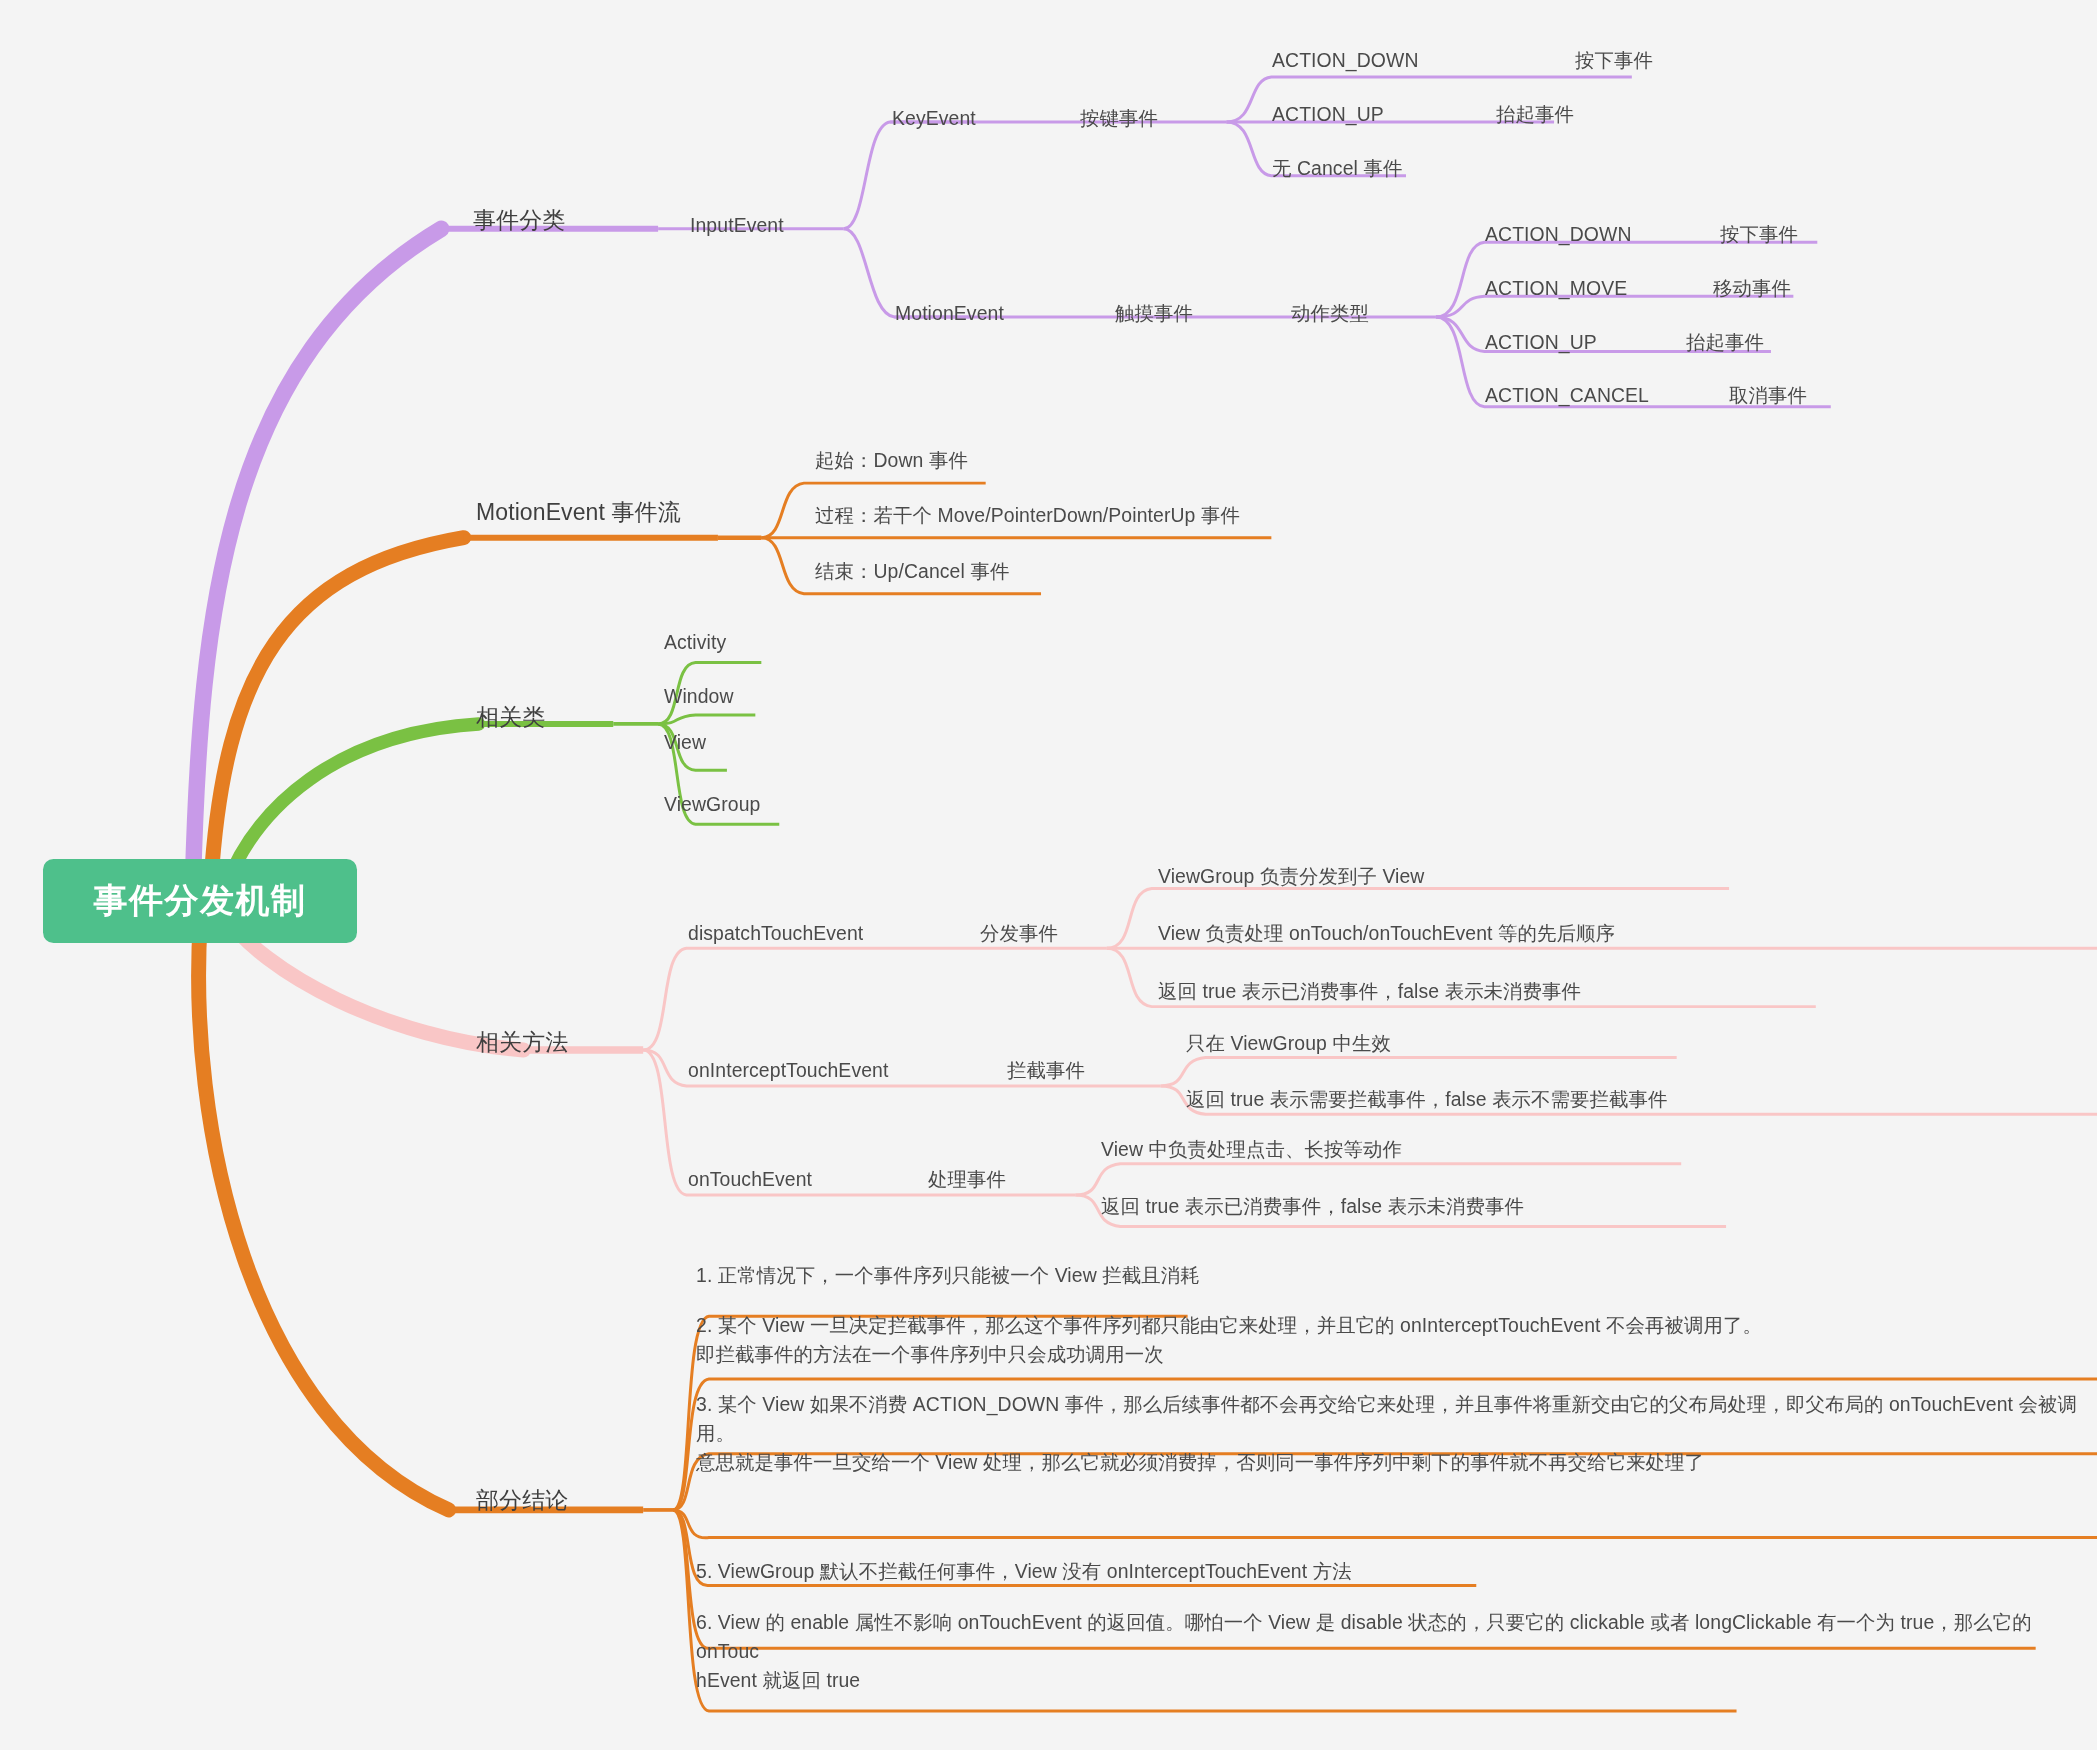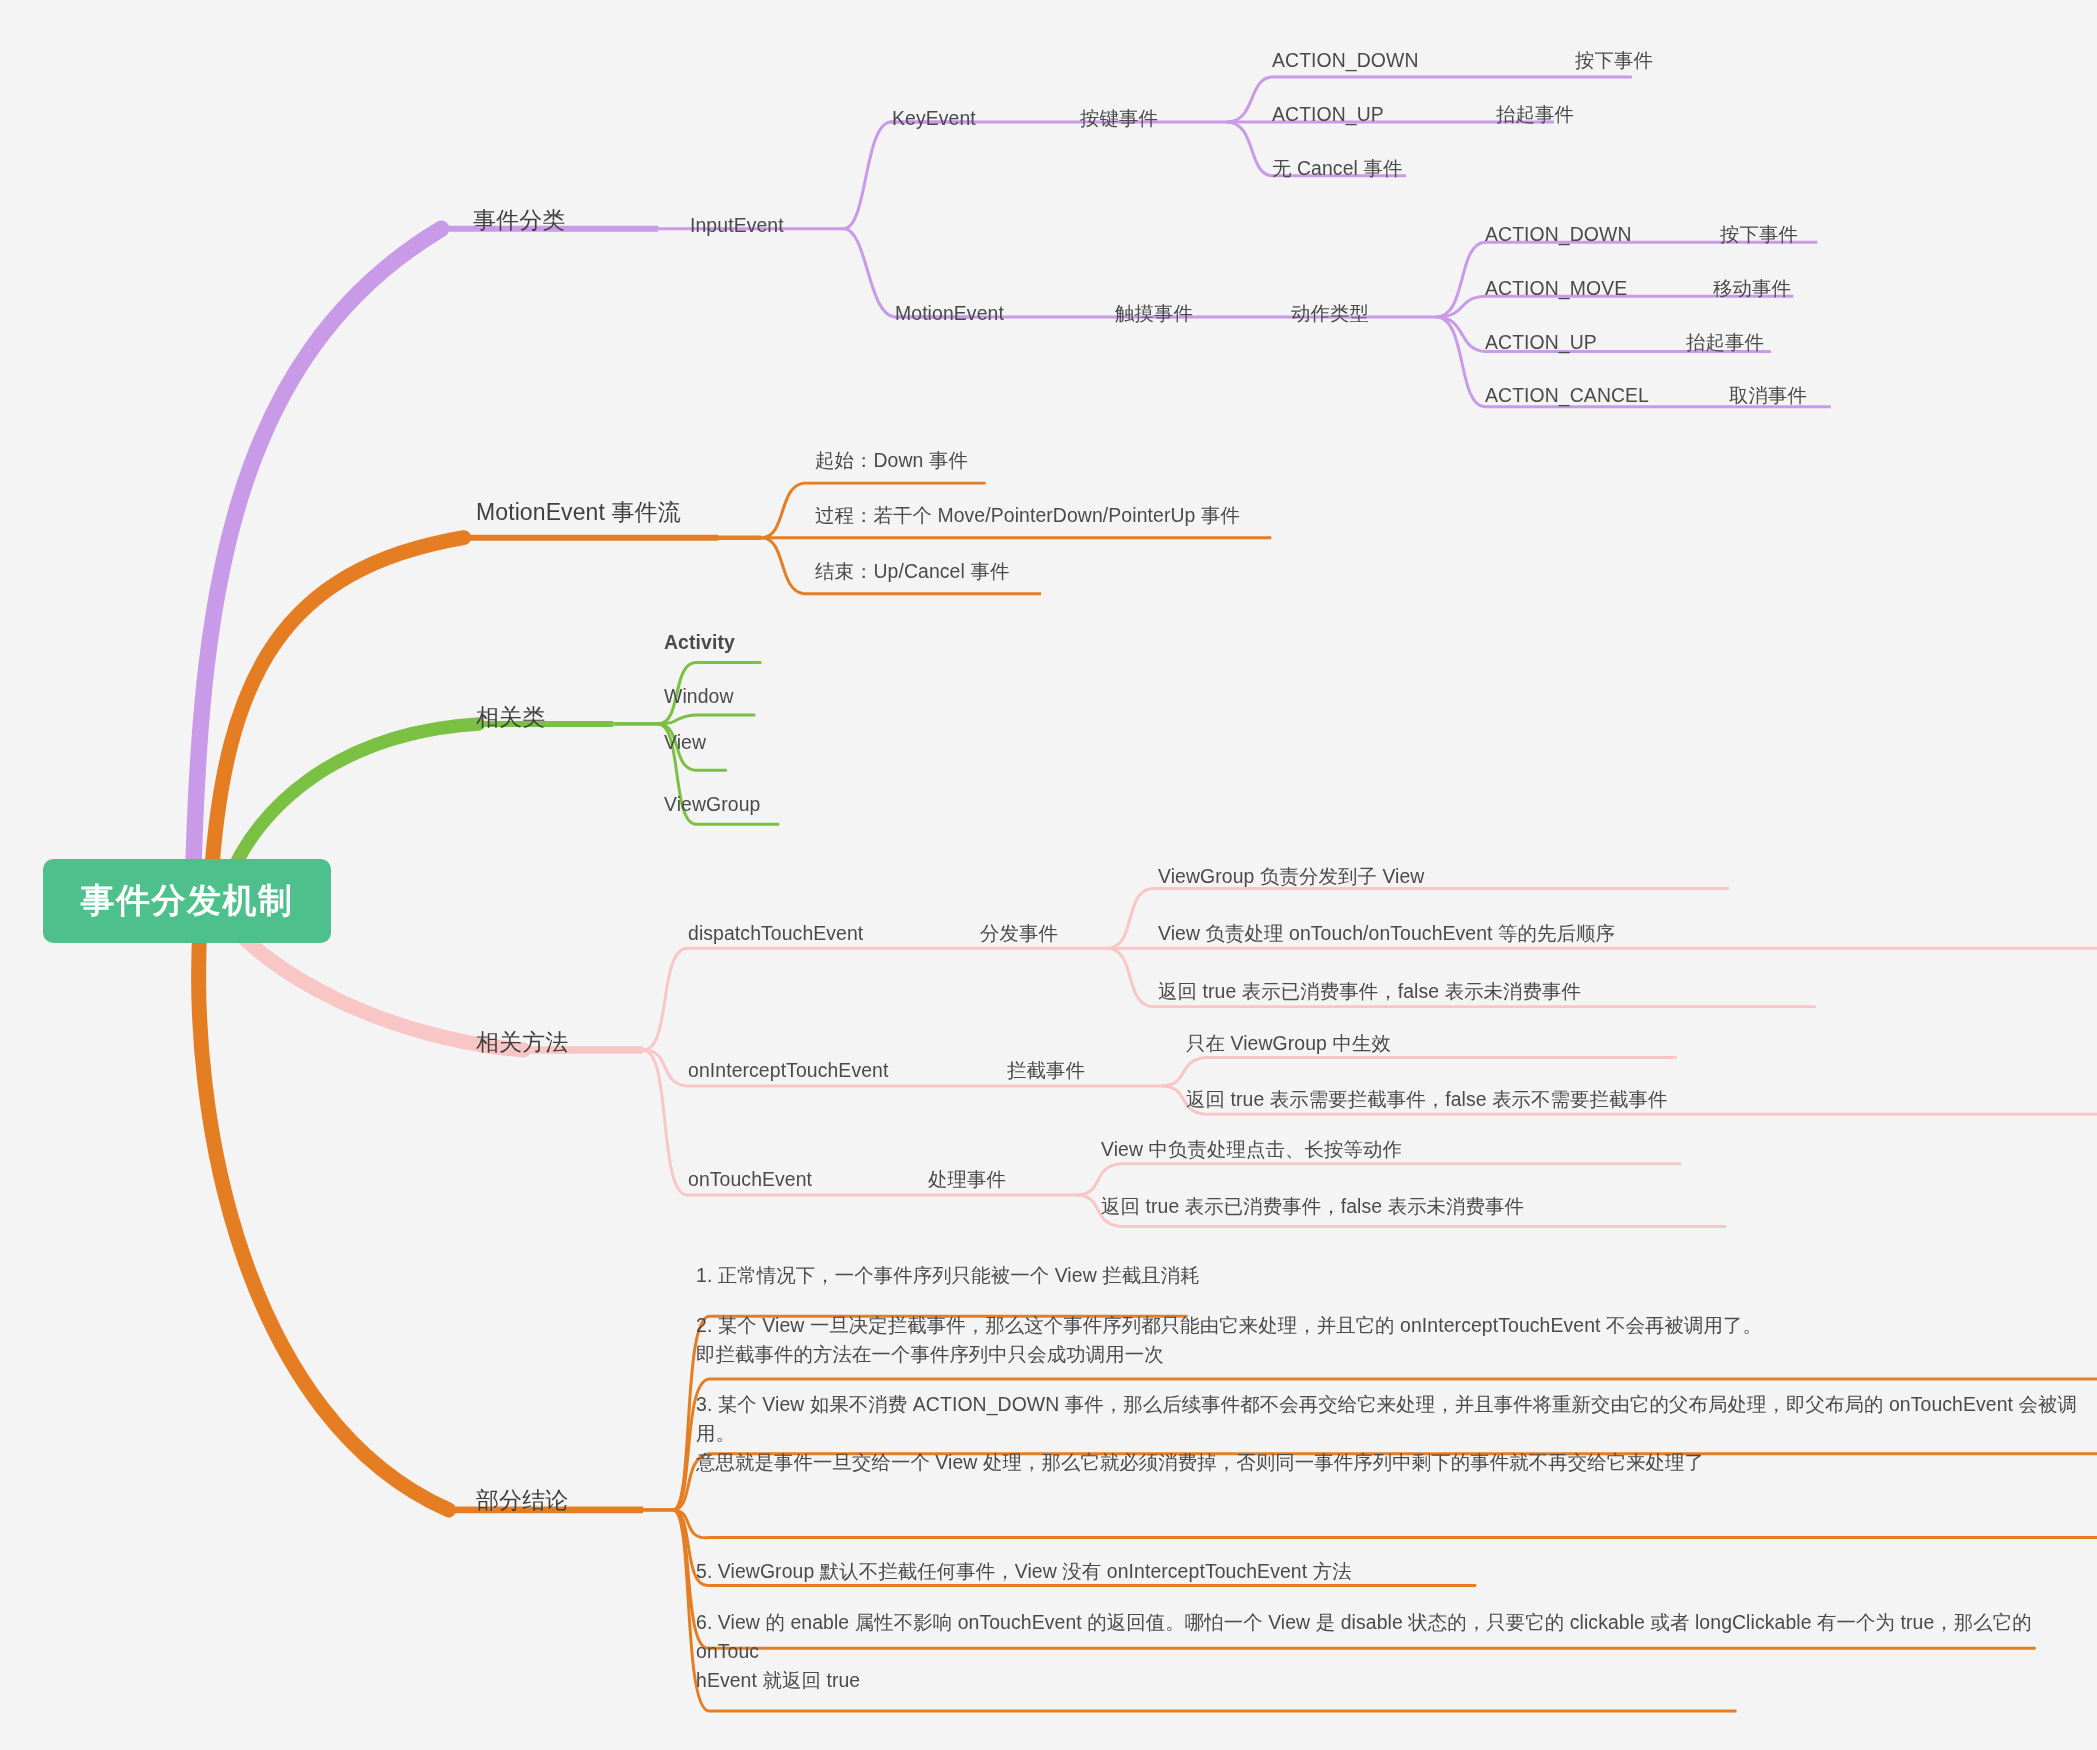--- a/index.html
+++ b/index.html
@@ -108,21 +108,21 @@
     <path d="M 860 2019 L 900 2019" stroke="#e57e22" stroke-width="5" fill="none"></path>
     <path d="M 900 2019 C 928 2019 912 1764 948 1760 L 1588 1760" stroke="#e57e22" stroke-width="4" fill="none"></path>
     <path d="M 900 2019 C 928 2019 912 1848 948 1844 L 2804 1844" stroke="#e57e22" stroke-width="4" fill="none"></path>
     <path d="M 900 2019 C 928 2019 912 1948 948 1944 L 2804 1944" stroke="#e57e22" stroke-width="4" fill="none"></path>
     <path d="M 900 2019 C 928 2019 912 2060 948 2056 L 2804 2056" stroke="#e57e22" stroke-width="4" fill="none"></path>
     <path d="M 900 2019 C 928 2019 912 2124 948 2120 L 1974 2120" stroke="#e57e22" stroke-width="4" fill="none"></path>
     <path d="M 900 2019 C 928 2019 912 2208 948 2204 L 2722 2204" stroke="#e57e22" stroke-width="4" fill="none"></path>
     <path d="M 900 2019 C 928 2019 912 2284 948 2288 L 2322 2288" stroke="#e57e22" stroke-width="4" fill="none"></path>
   </svg>
 
-  <div class="root" style="left:43px;top:859px;width:288px;height:84px;">事件分发机制</div>
+  <div class="root" style="left:43px;top:859px;width:314px;height:84px;">事件分发机制</div>
 
   <div class="node lvl1" style="left:473px;top:203px;">事件分类</div>
   <div class="node" style="left:690px;top:211px;">InputEvent</div>
 
   <div class="node" style="left:892px;top:104px;">KeyEvent</div>
   <div class="node" style="left:1080px;top:104px;">按键事件</div>
 
   <div class="node" style="left:1272px;top:46px;">ACTION_DOWN</div>
   <div class="node" style="left:1575px;top:46px;">按下事件</div>
 
@@ -146,21 +146,21 @@
 
   <div class="node" style="left:1485px;top:381px;">ACTION_CANCEL</div>
   <div class="node" style="left:1729px;top:381px;">取消事件</div>
 
   <div class="node lvl1" style="left:476px;top:495px;">MotionEvent 事件流</div>
   <div class="node" style="left:815px;top:446px;">起始：Down 事件</div>
   <div class="node" style="left:815px;top:501px;">过程：若干个 Move/PointerDown/PointerUp 事件</div>
   <div class="node" style="left:815px;top:557px;">结束：Up/Cancel 事件</div>
 
   <div class="node lvl1" style="left:476px;top:700px;">相关类</div>
-  <div class="node" style="left:664px;top:628px;font-weight:bold;">Activity</div>
+  <div class="node" style="left:664px;top:628px;">Activity</div>
   <div class="node" style="left:664px;top:682px;">Window</div>
   <div class="node" style="left:664px;top:728px;">View</div>
   <div class="node" style="left:664px;top:790px;">ViewGroup</div>
 
   <div class="node lvl1" style="left:476px;top:1025px;">相关方法</div>
 
   <div class="node" style="left:688px;top:919px;">dispatchTouchEvent</div>
   <div class="node" style="left:980px;top:919px;">分发事件</div>
   <div class="node" style="left:1158px;top:862px;">ViewGroup 负责分发到子 View</div>
   <div class="node" style="left:1158px;top:919px;">View 负责处理 onTouch/onTouchEvent 等的先后顺序</div>

